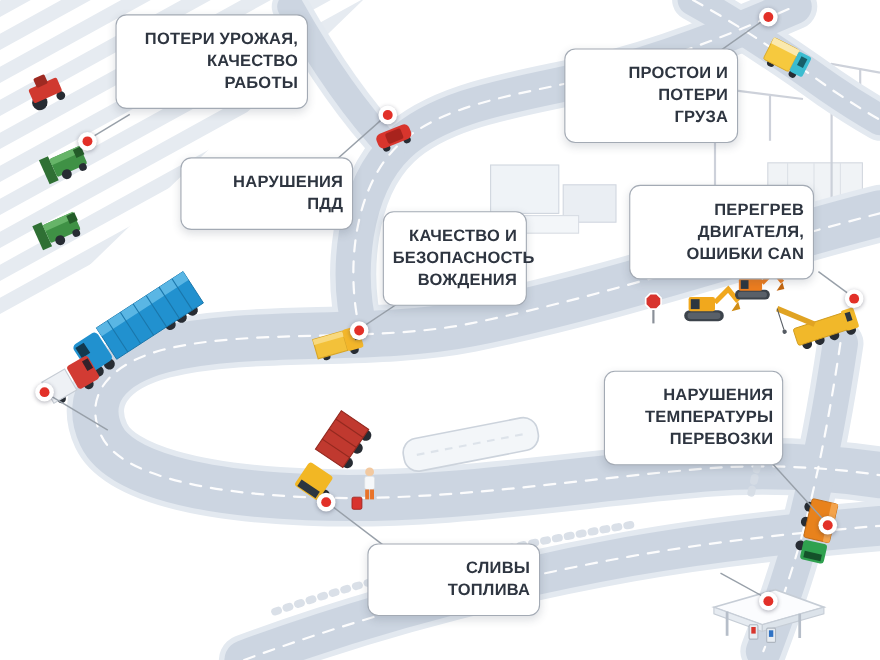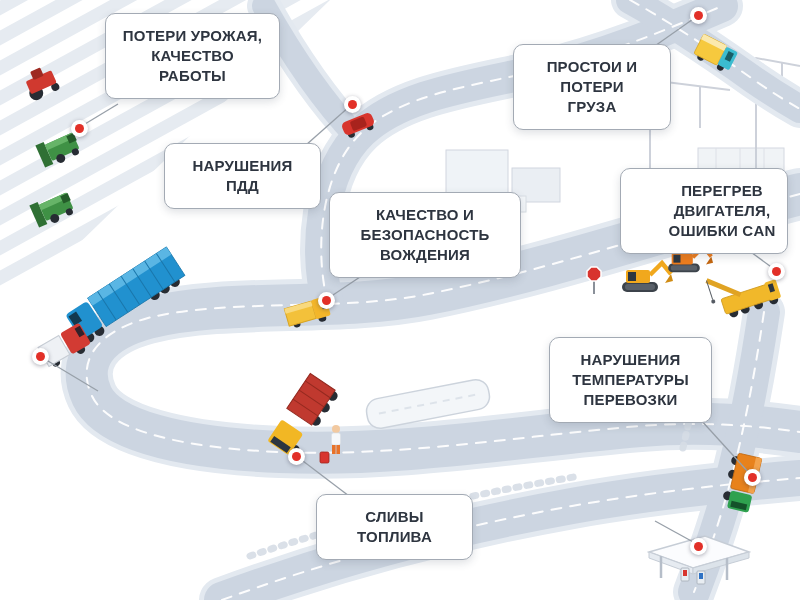--- a/index.html
+++ b/index.html
@@ -2,30 +2,30 @@
 <html><head>
 <meta charset="utf-8">
 <style>
   html,body{margin:0;padding:0;background:#fff;}
   .stage{position:relative;width:800px;height:600px;background:#ffffff;overflow:hidden;
          font-family:"Liberation Sans",sans-serif;}
   .bg{position:absolute;left:0;top:0;}
   .callout{position:absolute;background:#fff;border:1px solid #a3aab4;border-radius:10px;
            padding:12px 8px;box-shadow:0 3px 8px rgba(50,60,80,.16);
            font-weight:700;font-size:15px;line-height:1.33;color:#2e3540;
-           text-align:center;white-space:pre-line;letter-spacing:.2px;box-sizing:border-box;z-index:3;}
+           text-align:right;white-space:pre-line;letter-spacing:.2px;box-sizing:border-box;z-index:3;}
   .c1{left:105px;top:13px;width:175px;}
   .c2{left:513px;top:44px;width:158px;}
   .c3{left:164px;top:143px;width:157px;}
-  .c4{left:329px;top:192px;width:192px;}
-  .c5{left:620px;top:168px;width:168px;padding-left:44px;}
+  .c4{left:348px;top:192px;width:131px;}
+  .c5{left:572px;top:168px;width:168px;padding-left:44px;}
   .c6{left:549px;top:337px;width:163px;}
   .c7{left:84px;top:389px;width:132px;}
   .c8{left:518px;top:434px;width:150px;}
-  .c9{left:316px;top:494px;width:157px;}
+  .c9{left:334px;top:494px;width:157px;}
   .marker{position:absolute;width:17px;height:17px;border-radius:50%;background:#fff;
           box-shadow:0 1px 4px rgba(40,40,60,.38);display:flex;align-items:center;
           justify-content:center;z-index:4;}
   .marker-dot{width:9px;height:9px;border-radius:50%;background:#e23028;}
   .m1{left:71px;top:120px;}  .m2{left:690px;top:7px;}   .m3{left:344px;top:96px;}
   .m4{left:318px;top:292px;} .m5{left:768px;top:263px;} .m6{left:744px;top:469px;}
   .m7{left:32px;top:348px;}  .m8{left:690px;top:538px;} .m9{left:288px;top:448px;}
 </style>
 </head>
 <body>

